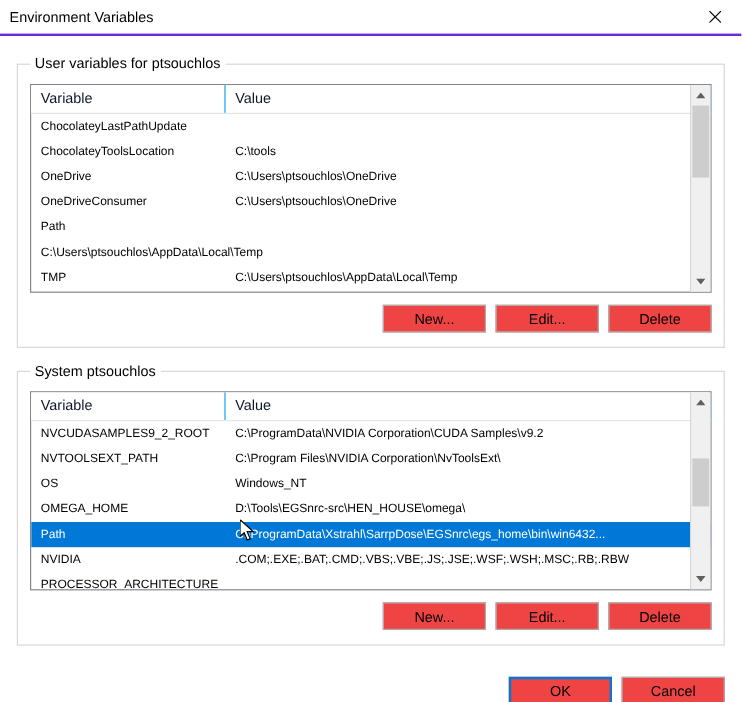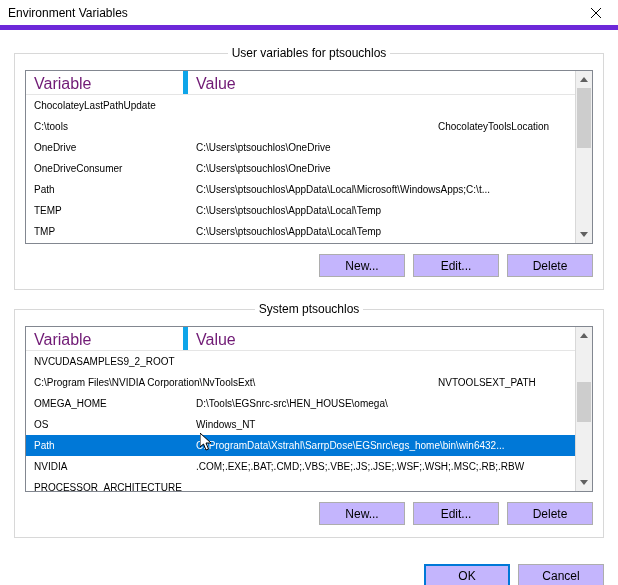--- a/index.html
+++ b/index.html
@@ -12,58 +12,58 @@
     width: 618px;
     height: 585px;
     overflow: hidden;
   }
   .titlebar {
     height: 30px;
     display: flex;
     align-items: center;
     padding-left: 8px;
     background: #fff;
-    border-bottom: 5px solid #6d28d9;
+    border-bottom: 2px solid #6d28d9;
   }
   .title-text { flex: 1; font-size: 12px; }
   .close-btn {
     width: 45px;
     height: 30px;
     display: flex;
     align-items: center;
     justify-content: center;
   }
   .close-btn svg { width: 10px; height: 10px; }
   .content {
     padding: 10px 14px 14px 14px;
   }
   fieldset {
     border: 1px solid #d8d8d8;
     margin: 6px 0 12px 0;
     padding: 10px 10px 12px 10px;
   }
-  legend { font-size: 12px; padding: 0 4px; text-align: center; }
+  legend { font-size: 12px; padding: 0 4px; }
   .list-wrap {
     border: 1px solid #828790;
     background: #fff;
     height: 174px;
     position: relative;
   }
   .list-wrap.sys { height: 166px; }
   .list-header {
     display: flex;
     background: #fff;
     border-bottom: 1px solid #e5e5e5;
     height: 24px;
   }
   .list-header .col {
     padding: 4px 8px;
-    font-size: 16px;
-    color: #701a75;
-    border-right: 5px solid #0ea5e9;
+    font-size: 12px;
+    color: #0f172a;
+    border-right: 1px solid #0ea5e9;
   }
   .col-var { width: 162px; flex-shrink: 0; }
   .col-val { flex: 1; overflow: hidden; white-space: nowrap; text-overflow: ellipsis; }
   .rows {
     overflow: hidden;
     height: calc(100% - 24px);
   }
   .row {
     display: flex;
     height: 21px;
@@ -101,21 +101,21 @@
   .btn-row {
     display: flex;
     justify-content: flex-end;
     gap: 8px;
     margin-top: 10px;
   }
   .btn {
     width: 86px;
     height: 23px;
     border: 1px solid #adadad;
-    background: #c4b5fd;
+    background: #ef4444;
     font-family: inherit;
     font-size: 12px;
     cursor: pointer;
   }
   .btn.primary {
     border: 1px solid #0078d7;
     box-shadow: inset 0 0 0 1px #0078d7;
   }
   .dialog-btns {
     display: flex;
@@ -148,37 +148,35 @@
     <div class="list-wrap">
       <div class="list-header">
         <div class="col col-var">Variable</div>
         <div class="col col-val">Value</div>
       </div>
       <div class="rows" id="user-rows">
           <div class="row">
             <div class="col col-var">ChocolateyLastPathUpdate</div>
           </div>
           <div class="row">
+            <div class="col col-var">ChocolateyToolsLocation</div>
             <div class="col col-val">C:\tools</div>
-            <div class="col col-var">ChocolateyToolsLocation</div>
           </div>
           <div class="row">
             <div class="col col-var">OneDrive</div>
             <div class="col col-val">C:\Users\ptsouchlos\OneDrive</div>
           </div>
           <div class="row">
             <div class="col col-var">OneDriveConsumer</div>
             <div class="col col-val">C:\Users\ptsouchlos\OneDrive</div>
           </div>
           <div class="row">
             <div class="col col-var">Path</div>
-            <div class="col col-val">C:\Users\ptsouchlos\AppData\Local\Microsoft\WindowsApps;C:\t...</div>
-          </div>
-          <div class="row">
-            <div class="col col-var">TEMP</div>
+          </div>
+          <div class="row">
             <div class="col col-val">C:\Users\ptsouchlos\AppData\Local\Temp</div>
           </div>
           <div class="row">
             <div class="col col-var">TMP</div>
             <div class="col col-val">C:\Users\ptsouchlos\AppData\Local\Temp</div>
           </div>
         </div>
       <div class="scrollbar">
         <div class="sb-btn">
           <svg width="8" height="5">
@@ -205,32 +203,33 @@
   <fieldset>
     <legend>System ptsouchlos</legend>
     <div class="list-wrap sys">
       <div class="list-header">
         <div class="col col-var">Variable</div>
         <div class="col col-val">Value</div>
       </div>
       <div class="rows" id="sys-rows">
           <div class="row">
             <div class="col col-var">NVCUDASAMPLES9_2_ROOT</div>
-          </div>
-          <div class="row">
+            <div class="col col-val">C:\ProgramData\NVIDIA Corporation\CUDA Samples\v9.2</div>
+          </div>
+          <div class="row">
+            <div class="col col-var">NVTOOLSEXT_PATH</div>
             <div class="col col-val">C:\Program Files\NVIDIA Corporation\NvToolsExt\</div>
-            <div class="col col-var">NVTOOLSEXT_PATH</div>
+          </div>
+          <div class="row">
+            <div class="col col-var">OS</div>
+            <div class="col col-val">Windows_NT</div>
           </div>
           <div class="row">
             <div class="col col-var">OMEGA_HOME</div>
             <div class="col col-val">D:\Tools\EGSnrc-src\HEN_HOUSE\omega\</div>
-          </div>
-          <div class="row">
-            <div class="col col-var">OS</div>
-            <div class="col col-val">Windows_NT</div>
           </div>
           <div class="row selected">
             <div class="col col-var">Path</div>
             <div class="col col-val">C:\ProgramData\Xstrahl\SarrpDose\EGSnrc\egs_home\bin\win6432...</div>
           </div>
           <div class="row">
             <div class="col col-var">NVIDIA</div>
             <div class="col col-val">.COM;.EXE;.BAT;.CMD;.VBS;.VBE;.JS;.JSE;.WSF;.WSH;.MSC;.RB;.RBW</div>
           </div>
           <div class="row">

